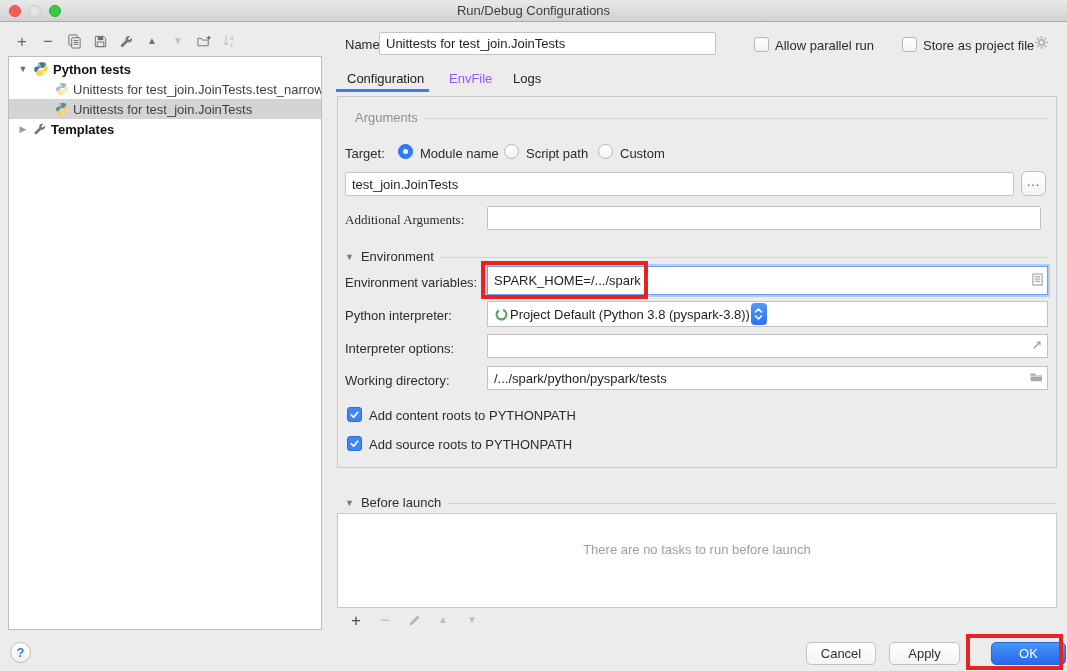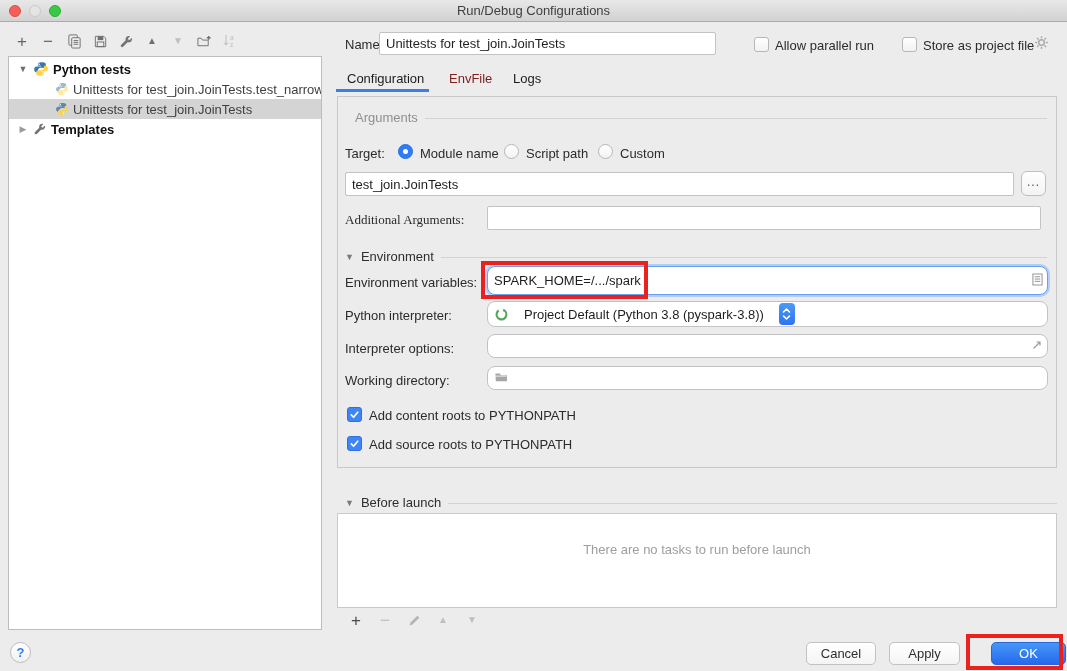--- a/index.html
+++ b/index.html
@@ -44,21 +44,21 @@
   .chev.lt { color:#9a9a9a; }
   .ticon { flex:0 0 auto; display:flex; }
   .ticon.dim50 { opacity:.5; }
   .ticon.dim75 { opacity:.8; }
 
   
   .lbl { position:absolute; font-size:13px; color:#2b2b2b; white-space:nowrap; }
   .fld { position:absolute; background:#fff; border:1px solid #c3c3c3; border-radius:2px;
          font: inherit; color:#1e1e1e; padding:0 6px; }
   input.fld { outline:none; }
-  .wrapfld { position:absolute; background:#fff; border:1px solid #c3c3c3; border-radius:8px;
+  .wrapfld { position:absolute; background:#fff; border:1px solid #c3c3c3; border-radius:0;
              display:flex; align-items:center; padding:0 4px 0 6px; }
   .wrapfld input { flex:1; border:none; outline:none; background:transparent; font:inherit; color:#1e1e1e; min-width:0; }
   .cb { position:absolute; width:15px; height:15px; border:1px solid #b7b7b7; border-radius:3px;
         background:linear-gradient(#fff,#f2f2f2); display:flex; align-items:center; justify-content:center; }
   .cb.checked { background:#3e86f7; border-color:#2e6fe0; }
   .rad { position:absolute; width:15px; height:15px; border-radius:50%;
          border:1px solid #b7b7b7; background:linear-gradient(#fff,#f2f2f2); }
   .rad.sel { background:#2f7cf3; border-color:#2a6fe0; }
   .rad.sel::after { content:""; display:block; width:5px; height:5px; border-radius:50%;
                     background:#fff; margin:4px auto 0; }
@@ -68,21 +68,21 @@
   .gbox { position:absolute; border:1px solid #c9c9c9; }
 
   
   #nameLbl  { left:345px; top:37px; }
   #nameIn   { left:379px; top:32px; width:337px; height:23px; }
   #cbPar    { left:754px; top:37px; } #cbParL { left:775px; top:38px; }
   #cbStore  { left:902px; top:37px; } #cbStoreL { left:923px; top:38px; }
   #gearH    { position:absolute; left:1034px; top:35px; }
 
   #tabCfg  { position:absolute; left:347px; top:71px; color:#1c1c1c; }
-  #tabEnv  { position:absolute; left:449px; top:71px; color:#7f1d1d; }
+  #tabEnv  { position:absolute; left:449px; top:71px; color:#8b5cf6; }
   #tabLogs { position:absolute; left:513px; top:71px; color:#1c1c1c; }
   #tabInd  { position:absolute; left:336px; top:89px; width:93px; height:3px; background:#3d7dea; }
 
   #mainBox { left:337px; top:96px; width:720px; height:372px; }
   #gUnit   { left:355px; top:110px; width:692px; color:#8f8f8f; }
   #tgtLbl  { left:345px; top:146px; }
   #r1 { left:398px; top:144px; } #r1l { left:420px; top:146px; }
   #r2 { left:504px; top:144px; } #r2l { left:526px; top:146px; }
   #r3 { left:598px; top:144px; } #r3l { left:620px; top:146px; }
   #tgtIn   { left:345px; top:172px; width:669px; height:24px; }
@@ -91,21 +91,21 @@
                display:flex; align-items:center; justify-content:center; color:#555;
                font-size:12px; letter-spacing:1px; padding-bottom:4px; }
   #argsLbl { left:345px; top:212px;font-family:Liberation Serif, serif; }
   #argsIn  { left:487px; top:206px; width:554px; height:24px; }
 
   #gEnvHead { left:345px; top:249px; width:702px; color:#2e2e2e; }
   #envLbl   { left:345px; top:275px; }
   #envWrap  { left:487px; top:266px; width:561px; height:29px;
               border:1px solid #6b9ff2; box-shadow:0 0 0 2px #b3cdf6; }
   #interpLbl { left:345px; top:308px; }
-  #interpWrap { left:487px; top:301px; width:561px; height:26px; gap:15px; padding-right:2px; }
+  #interpWrap { left:487px; top:301px; width:561px; height:26px; gap:1px; padding-right:2px; }
   #interpWrap .main { white-space:nowrap; color:#1e1e1e; }
   #interpWrap .path { white-space:nowrap; color:#9b9b9b; font-size:11px; flex:1; overflow:hidden; }
   .stepper { width:16px; height:22px; border-radius:4px; background:linear-gradient(#4b9bf8,#2f72ef);
              display:flex; align-items:center; justify-content:center; flex:0 0 auto; }
   #optLbl  { left:345px; top:341px; }
   #optWrap { left:487px; top:334px; width:561px; height:24px; }
   #wdLbl   { left:345px; top:373px; }
   #wdWrap  { left:487px; top:366px; width:561px; height:24px; }
   #cr1  { left:347px; top:407px; } #cr1l { left:369px; top:408px; }
   #cr2  { left:347px; top:436px; } #cr2l { left:369px; top:437px; }
@@ -305,20 +305,21 @@
 <span class="lbl" id="optLbl">Interpreter options:</span>
 <div class="wrapfld" id="optWrap">
   <input value="" style="">
   <span><svg width="12" height="12" viewBox="0 0 12 12">
         <path d="M2.5 9.5L9 3M5.5 3H9v3.5" fill="none" stroke="#9d9d9d" stroke-width="1.2"></path>
       </svg></span>
 </div>
 
 <span class="lbl" id="wdLbl">Working directory:</span>
 <div class="wrapfld" id="wdWrap">
+  <input value="/.../spark/python/pyspark/tests" style="">
   <span><svg width="14" height="12" viewBox="0 0 16 14">
         <path d="M1.5 3h5l1.5 2h7v7h-13z" fill="#a7a7a7"></path>
         <path d="M1.5 6h13" stroke="#fff" stroke-width=".9"></path>
       </svg></span>
 </div>
 
 <span class="cb checked" id="cr1">
     <svg width="11" height="11" viewBox="0 0 12 12">
       <path d="M2.5 6.5l2.5 2.5 4.5-5.5" fill="none" stroke="#fff" stroke-width="1.8" stroke-linecap="round" stroke-linejoin="round"></path>
     </svg>

